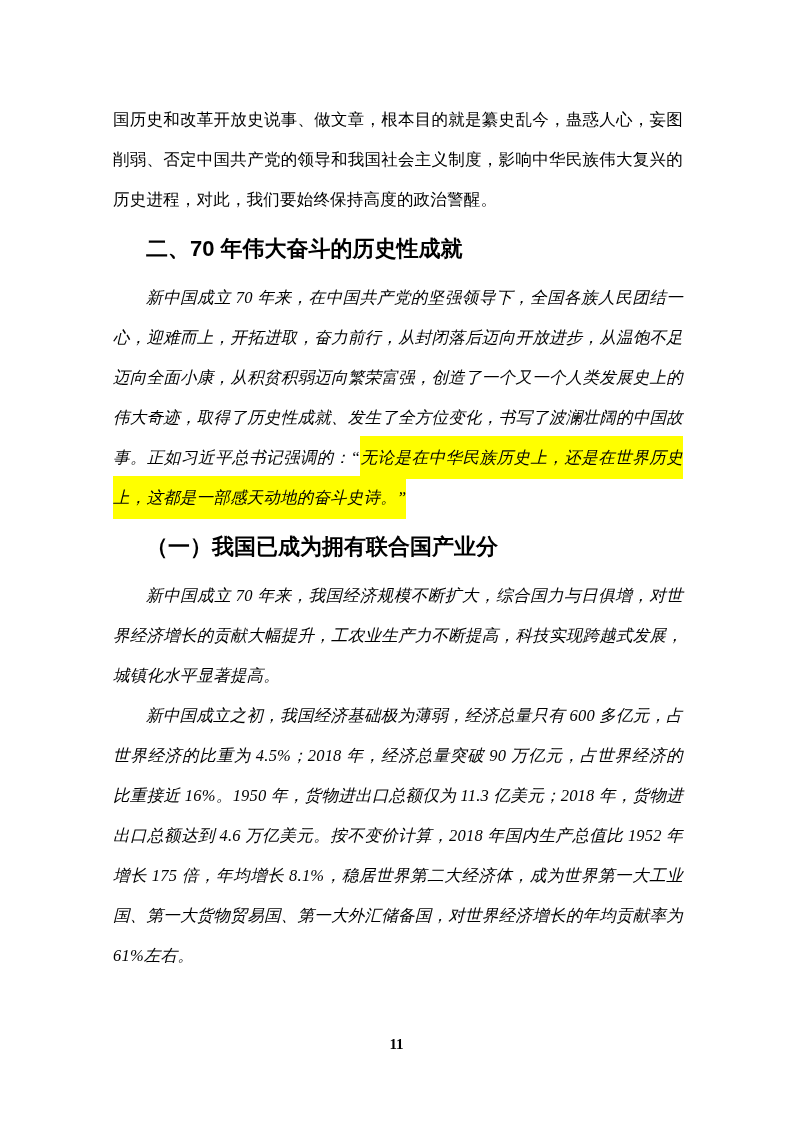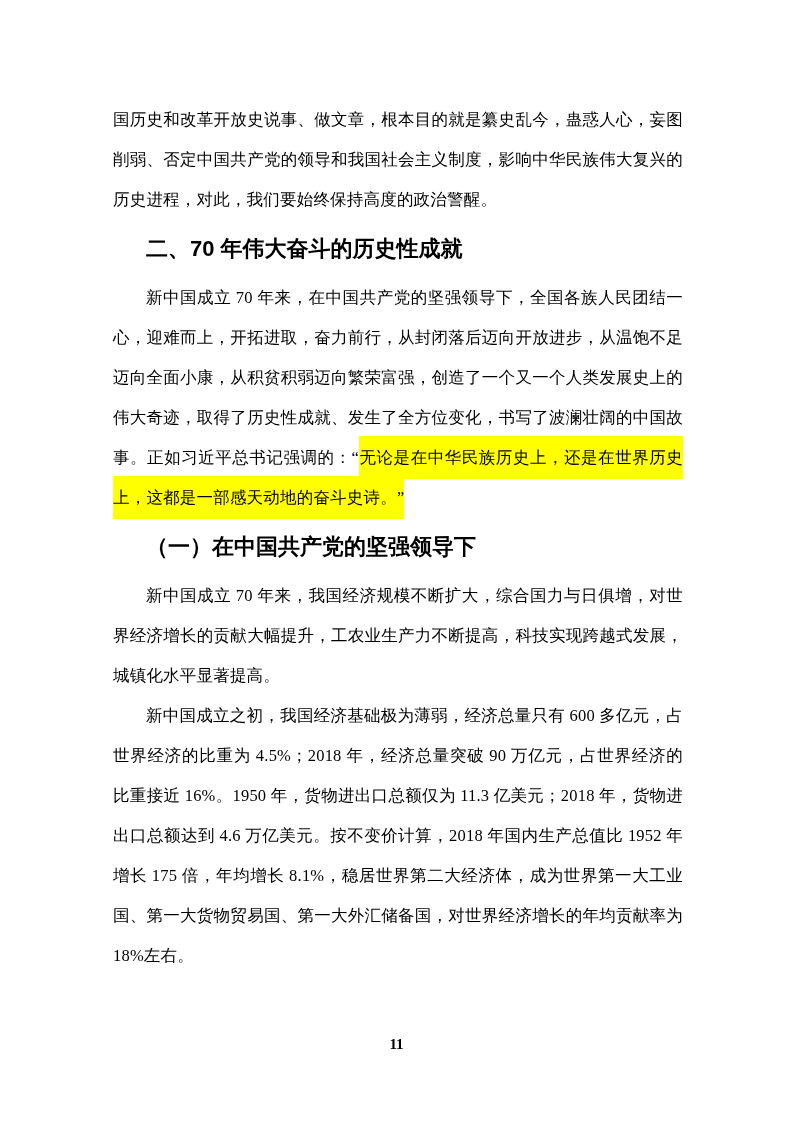--- a/index.html
+++ b/index.html
@@ -24,20 +24,21 @@
   }
   .para {
     margin: 0;
     font-size: 16.5px;
     line-height: 40px;
     text-align: justify;
     letter-spacing: 0.2px;
   }
   .para.indent {
     text-indent: 33px;
+    font-style: italic;
   }
   .heading {
     margin: 9px 0 9px 0;
     font-size: 22px;
     line-height: 40px;
     font-weight: 700;
     text-indent: 33px;
     font-family: "Liberation Sans", "DejaVu Sans", sans-serif;
   }
   .hl {
@@ -62,23 +63,23 @@
 
 <div class="page">
   <div class="doc-body">
 
     <p class="para">国历史和改革开放史说事、做文章，根本目的就是纂史乱今，蛊惑人心，妄图削弱、否定中国共产党的领导和我国社会主义制度，影响中华民族伟大复兴的历史进程，对此，我们要始终保持高度的政治警醒。</p>
 
     <h2 class="heading">二、70 年伟大奋斗的历史性成就</h2>
 
     <p class="para indent"><span>新中国成立 70 年来，在中国共产党的坚强领导下，全国各族人民团结一心，迎难而上，开拓进取，奋力前行，从封闭落后迈向开放进步，从温饱不足迈向全面小康，从积贫积弱迈向繁荣富强，创造了一个又一个人类发展史上的伟大奇迹，取得了历史性成就、发生了全方位变化，书写了波澜壮阔的中国故事。正如习近平总书记强调的：“</span><mark class="hl">无论是在中华民族历史上，还是在世界历史上，这都是一部感天动地的奋斗史诗。”</mark></p>
 
-    <h3 class="heading">（一）在中国共产党的坚强领导下</h3>
+    <h3 class="heading">（一）我国已成为拥有联合国产业分</h3>
 
     <p class="para indent">新中国成立 70 年来，我国经济规模不断扩大，综合国力与日俱增，对世界经济增长的贡献大幅提升，工农业生产力不断提高，科技实现跨越式发展，城镇化水平显著提高。</p>
 
-    <p class="para indent">新中国成立之初，我国经济基础极为薄弱，经济总量只有 600 多亿元，占世界经济的比重为 4.5%；2018 年，经济总量突破 90 万亿元，占世界经济的比重接近 16%。1950 年，货物进出口总额仅为 11.3 亿美元；2018 年，货物进出口总额达到 4.6 万亿美元。按不变价计算，2018 年国内生产总值比 1952 年增长 175 倍，年均增长 8.1%，稳居世界第二大经济体，成为世界第一大工业国、第一大货物贸易国、第一大外汇储备国，对世界经济增长的年均贡献率为 18%左右。</p>
+    <p class="para indent">新中国成立之初，我国经济基础极为薄弱，经济总量只有 600 多亿元，占世界经济的比重为 4.5%；2018 年，经济总量突破 90 万亿元，占世界经济的比重接近 16%。1950 年，货物进出口总额仅为 11.3 亿美元；2018 年，货物进出口总额达到 4.6 万亿美元。按不变价计算，2018 年国内生产总值比 1952 年增长 175 倍，年均增长 8.1%，稳居世界第二大经济体，成为世界第一大工业国、第一大货物贸易国、第一大外汇储备国，对世界经济增长的年均贡献率为 61%左右。</p>
 
 
   </div>
 
   <div class="page-number">11</div>
 </div>
 
 </body></html>

